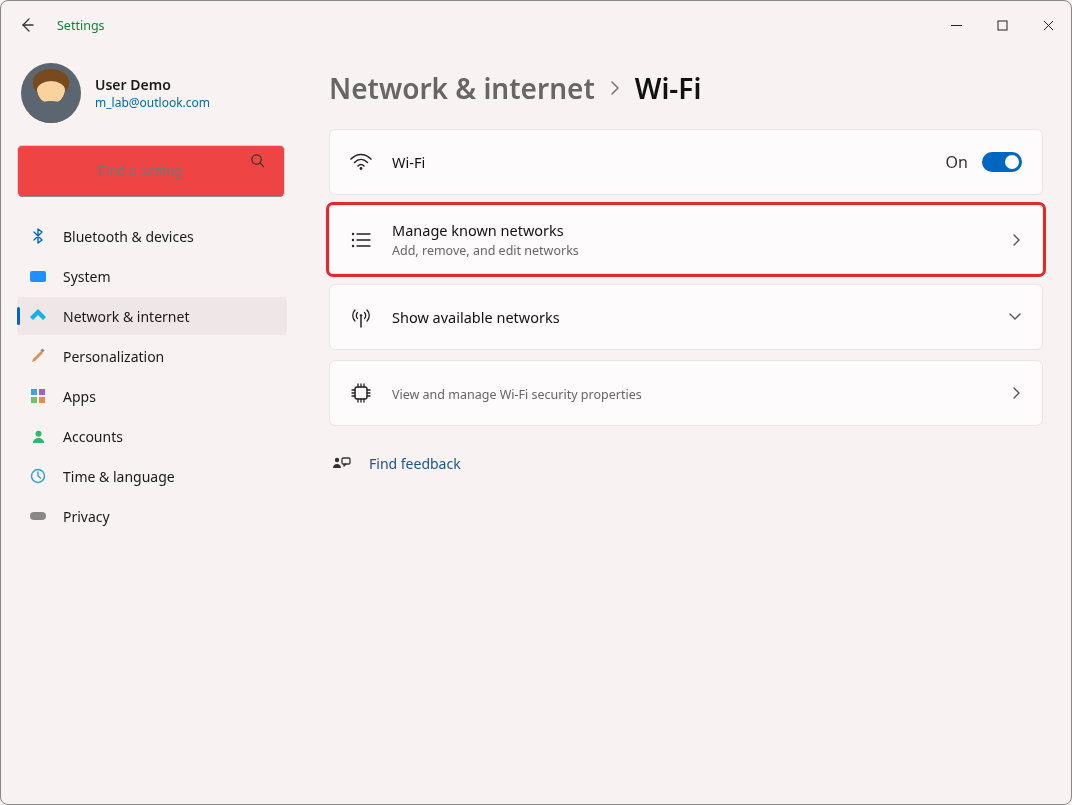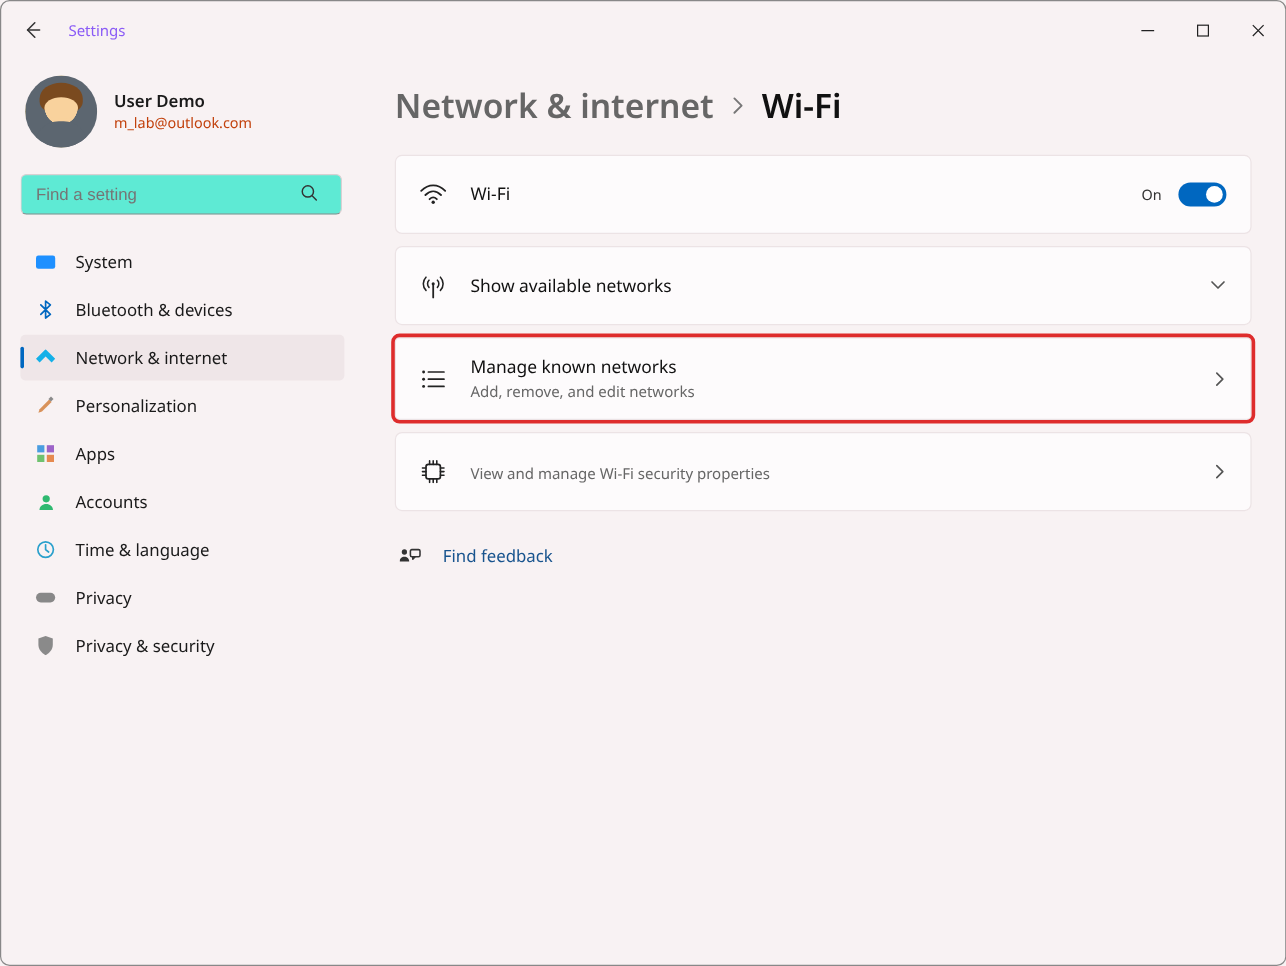--- a/index.html
+++ b/index.html
@@ -16,21 +16,21 @@
     border-radius: 8px;
   }
   
   .titlebar {
     height: 48px;
     display:flex;
     align-items:center;
     padding-left: 18px;
   }
   .titlebar .back { width:20px; text-align:center; font-size:16px; color:#333; }
-  .titlebar .title { margin-left: 18px; font-size:12.5px; color:#8b5cf6; }
+  .titlebar .title { margin-left: 18px; font-size:12.5px; color:#15803d; }
   .win-controls { margin-left:auto; display:flex; }
   .win-controls div {
     width:46px; height:32px; display:flex; align-items:center; justify-content:center;
     font-family: "Segoe UI Symbol", sans-serif; font-size:11px; color:#222;
   }
   
   .main {
     display:flex;
     height: calc(100% - 48px);
   }
@@ -57,30 +57,31 @@
   }
   .avatar::after{
     content:""; position:absolute; left:16px; right:16px; top:18px; height:18px;
     background:#f9d29d; border-radius:50%;
   }
   .avatar .body{
     position:absolute; left:8px; right:8px; bottom:-6px; height:28px;
     background:#5c6670; border-radius:20px 20px 0 0;
   }
   .user .name { font-weight:600; font-size:14px; }
-  .user .mail { font-size:12px; color:#c2410c; }
+  .user .mail { font-size:12px; color:#0369a1; }
   
   .search {
     position:relative; margin-bottom: 20px;
   }
   .search input{
-    width: 268px; height:34px; padding:6px 34px 6px 12px;
+    width: 268px; height:52px; padding:6px 34px 6px 12px;
     border:1px solid #d9d0d2; border-bottom:1.5px solid #8a8a8a;
-    border-radius:5px; background:#5eead4; font-size:14px; color:#333;
+    border-radius:5px; background:#ef4444; font-size:14px; color:#333;
     outline:none;
+    text-align:center;
   }
   .search .icon{
     position:absolute; right:24px; top:8px; color:#444; font-size:14px;
   }
   
   .nav { list-style:none; padding:0; margin:0; width:270px; }
   .nav li {
     display:flex; align-items:center; gap:16px;
     height:38px; padding-left:12px; border-radius:4px;
     font-size:14px; color:#1a1a1a; cursor:default;
@@ -223,32 +224,32 @@
       <span class="icon">
         <svg width="15" height="15" viewBox="0 0 16 16" fill="none">
             <circle cx="7" cy="7" r="5" stroke="#333" stroke-width="1.3"></circle>
             <path d="M11 11l3.5 3.5" stroke="#333" stroke-width="1.3" stroke-linecap="round"></path>
           </svg>
       </span>
     </div>
 
     <ul class="nav">
       <li>
+        <span class="ico ic-bt">
+          <svg width="14" height="16" viewBox="0 0 14 16" fill="none">
+              <path d="M3 4l8 8-4 3V1l4 3-8 8" stroke="#0067c0" stroke-width="1.4" stroke-linejoin="round" stroke-linecap="round"></path>
+            </svg>
+        </span>
+        <span>Bluetooth &amp; devices</span>
+      </li>
+      <li>
         <span class="ico">
             <span class="ic-system"></span>
           </span>
         <span>System</span>
-      </li>
-      <li>
-        <span class="ico ic-bt">
-          <svg width="14" height="16" viewBox="0 0 14 16" fill="none">
-              <path d="M3 4l8 8-4 3V1l4 3-8 8" stroke="#0067c0" stroke-width="1.4" stroke-linejoin="round" stroke-linecap="round"></path>
-            </svg>
-        </span>
-        <span>Bluetooth &amp; devices</span>
       </li>
       <li class="active">
         <span class="ico ic-net">
           <svg width="16" height="14" viewBox="0 0 16 14" fill="#14b0e8">
               <path d="M8 0 0 8l3 3 5-5 5 5 3-3z"></path>
             </svg>
         </span>
         <span>Network &amp; internet</span>
       </li>
       <li>
@@ -290,28 +291,20 @@
         <span>Time &amp; language</span>
       </li>
       <li>
         <span class="ico ic-game">
           <svg width="18" height="12" viewBox="0 0 18 12" fill="#888">
               <rect x="1" y="2" width="16" height="8" rx="4"></rect>
             </svg>
         </span>
         <span>Privacy</span>
       </li>
-      <li>
-        <span class="ico ic-priv">
-          <svg width="14" height="16" viewBox="0 0 14 16" fill="#8a8a8a">
-              <path d="M7 0l6 2v5c0 4-2.5 7-6 9C3.5 14 1 11 1 7V2z"></path>
-            </svg>
-        </span>
-        <span>Privacy &amp; security</span>
-      </li>
     </ul>
   </aside>
 
   <section class="content">
     <div class="breadcrumb">
       <span class="parent">Network &amp; internet</span>
       <span class="sep">
         <svg width="12" height="18" viewBox="0 0 12 18" fill="none">
             <path d="M3 3l6 6-6 6" stroke="#777" stroke-width="1.6" stroke-linecap="round" stroke-linejoin="round"></path>
           </svg>
@@ -324,45 +317,22 @@
         <span class="ricon">
           <svg width="22" height="18" viewBox="0 0 22 18" fill="none">
             <path d="M1 6c6-6 14-6 20 0M4.5 9.5c4-4 9-4 13 0M8 13c2-2 4-2 6 0" stroke="#222" stroke-width="1.5" stroke-linecap="round"></path>
             <circle cx="11" cy="15.5" r="1.4" fill="#222"></circle>
           </svg>
         </span>
         <div class="labels">
           <div class="ttl">Wi-Fi</div>
         </div>
         <div class="trail">
-          <span style="font-size:12px;">On</span>
+          <span style="font-size:16px;">On</span>
           <span class="toggle"></span>
-        </div>
-      </div>
-    </div>
-
-    <div class="card">
-      <div class="row">
-        <span class="ricon">
-          <svg width="20" height="22" viewBox="0 0 20 22" fill="none">
-            <path d="M4 4c-3 3-3 8 0 11M16 4c3 3 3 8 0 11" stroke="#222" stroke-width="1.3" stroke-linecap="round"></path>
-            <path d="M6.5 6.5c-1.6 1.6-1.6 4.4 0 6M13.5 6.5c1.6 1.6 1.6 4.4 0 6" stroke="#222" stroke-width="1.3" stroke-linecap="round"></path>
-            <circle cx="10" cy="9.5" r="1.3" fill="#222"></circle>
-            <path d="M10 11v10" stroke="#222" stroke-width="1.5" stroke-linecap="round"></path>
-          </svg>
-        </span>
-        <div class="labels">
-          <div class="ttl">Show available networks</div>
-        </div>
-        <div class="trail">
-          <span class="chev">
-            <svg width="14" height="10" viewBox="0 0 14 10" fill="none">
-                <path d="M2 2l5 5 5-5" stroke="#555" stroke-width="1.4" stroke-linecap="round" stroke-linejoin="round"></path>
-              </svg>
-          </span>
         </div>
       </div>
     </div>
 
     <div class="card highlight">
       <div class="row">
         <span class="ricon">
           <svg width="20" height="16" viewBox="0 0 20 16" fill="none">
             <circle cx="2" cy="2" r="1.2" fill="#222"></circle>
               <path d="M6 2h13" stroke="#222" stroke-width="1.4" stroke-linecap="round"></path>
@@ -382,20 +352,43 @@
                 <path d="M2 2l5 5-5 5" stroke="#555" stroke-width="1.4" stroke-linecap="round" stroke-linejoin="round"></path>
               </svg>
           </span>
         </div>
       </div>
     </div>
 
     <div class="card">
       <div class="row">
         <span class="ricon">
+          <svg width="20" height="22" viewBox="0 0 20 22" fill="none">
+            <path d="M4 4c-3 3-3 8 0 11M16 4c3 3 3 8 0 11" stroke="#222" stroke-width="1.3" stroke-linecap="round"></path>
+            <path d="M6.5 6.5c-1.6 1.6-1.6 4.4 0 6M13.5 6.5c1.6 1.6 1.6 4.4 0 6" stroke="#222" stroke-width="1.3" stroke-linecap="round"></path>
+            <circle cx="10" cy="9.5" r="1.3" fill="#222"></circle>
+            <path d="M10 11v10" stroke="#222" stroke-width="1.5" stroke-linecap="round"></path>
+          </svg>
+        </span>
+        <div class="labels">
+          <div class="ttl">Show available networks</div>
+        </div>
+        <div class="trail">
+          <span class="chev">
+            <svg width="14" height="10" viewBox="0 0 14 10" fill="none">
+                <path d="M2 2l5 5 5-5" stroke="#555" stroke-width="1.4" stroke-linecap="round" stroke-linejoin="round"></path>
+              </svg>
+          </span>
+        </div>
+      </div>
+    </div>
+
+    <div class="card">
+      <div class="row">
+        <span class="ricon">
           <svg width="20" height="20" viewBox="0 0 20 20" fill="none">
             <rect x="4" y="4" width="12" height="12" rx="2" stroke="#222" stroke-width="1.4"></rect>
             <path d="M7 1v3M10 1v3M13 1v3M7 16v3M10 16v3M13 16v3M1 7h3M1 10h3M1 13h3M16 7h3M16 10h3M16 13h3" stroke="#222" stroke-width="1.3" stroke-linecap="round"></path>
           </svg>
         </span>
         <div class="labels">
           <div class="sub">View and manage Wi-Fi security properties</div>
         </div>
         <div class="trail">
           <span class="chev">

